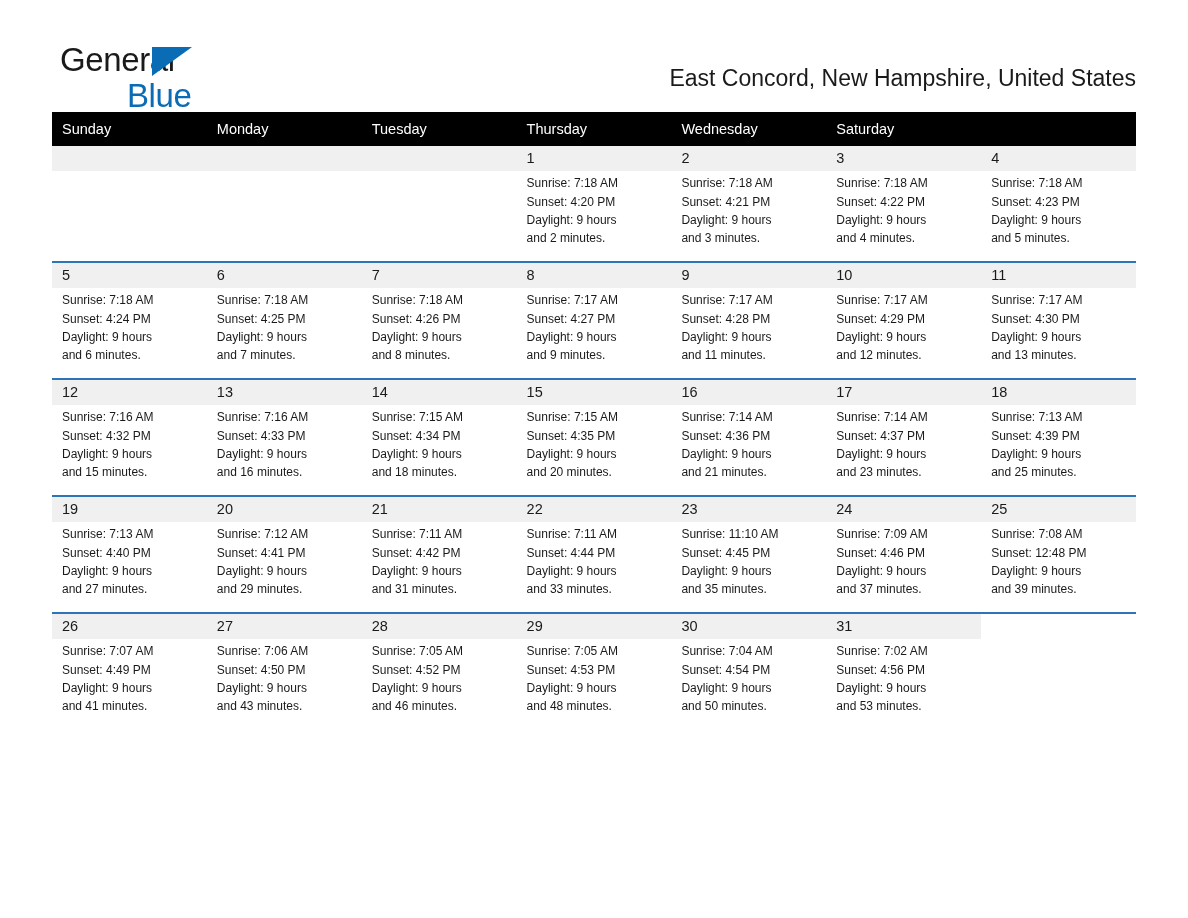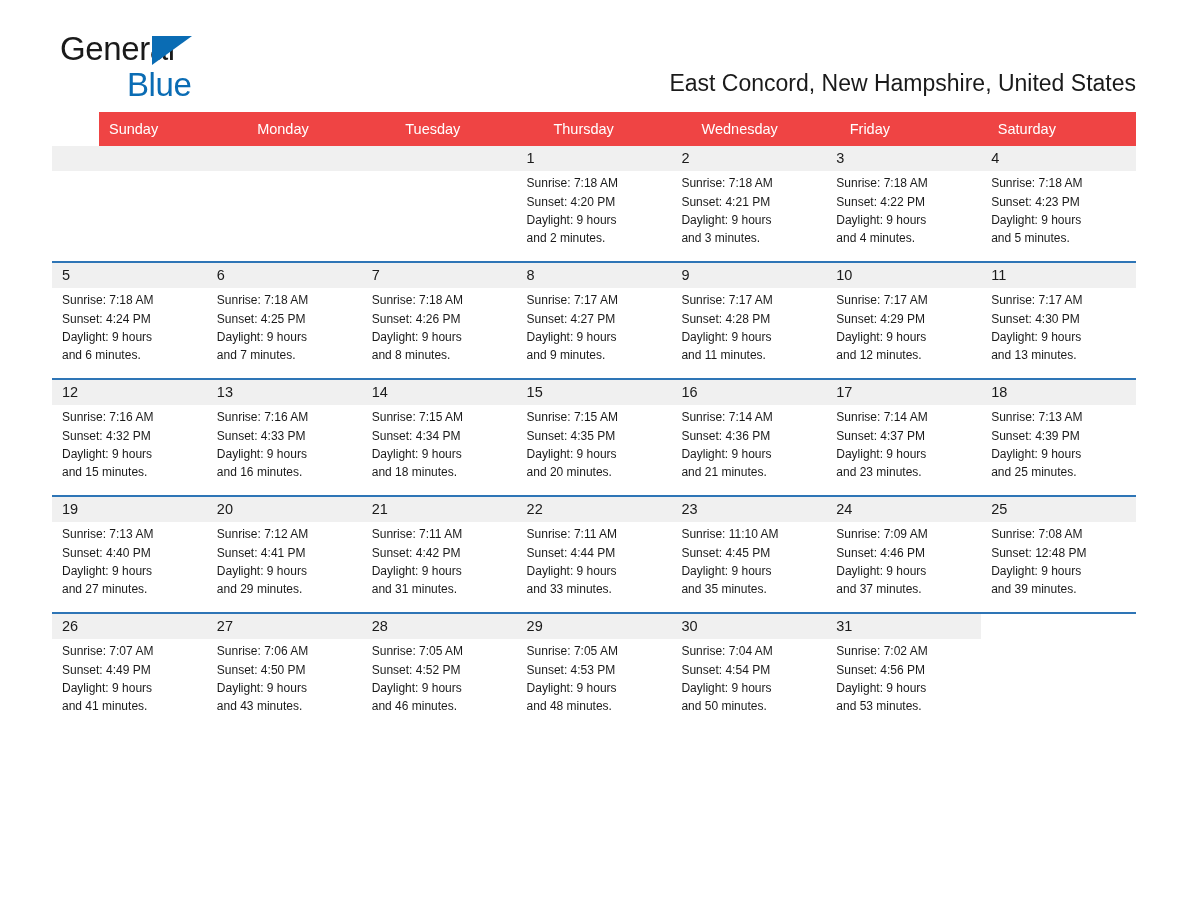--- a/index.html
+++ b/index.html
@@ -19,21 +19,21 @@
     position: relative;
     width: 1188px;
     height: 918px;
     box-sizing: border-box;
     padding: 0 52px;
   }
 
   
   .masthead {
     display: flex;
-    align-items: flex-end;
+    align-items: center;
     justify-content: space-between;
     padding-top: 46px;
     height: 96px;
     box-sizing: border-box;
     gap: 16px;
   }
   .logo {
     position: relative;
     width: 180px;
     height: 72px;
@@ -89,22 +89,21 @@
   }
 
   
   .calendar {
     margin-top: 16px;
     width: 1084px;
   }
   .weekdays {
     display: grid;
     grid-template-columns: repeat(7, 1fr);
-    background: #ef4444;
-    margin-left: 47px;
+    background: #000000;
   }
   .weekday {
     color: #ffffff;
     font-size: 14.5px;
     padding: 7px 0 7px 10px;
     line-height: 1.4;
     box-sizing: border-box;
   }
   .week {
     display: grid;
@@ -167,21 +166,20 @@
 
   </div>
 
   <div class="calendar">
     <div class="weekdays">
       <div class="weekday">Sunday</div>
       <div class="weekday">Monday</div>
       <div class="weekday">Tuesday</div>
       <div class="weekday">Thursday</div>
       <div class="weekday">Wednesday</div>
-      <div class="weekday">Friday</div>
       <div class="weekday">Saturday</div>
     </div>
     <div id="weeks-container">
         <div class="week">
           <div class="daycell empty">
             <div class="daynum-strip">
               <span class="daynum"></span>
             </div>
             <div class="dayinfo"></div>
           </div>

